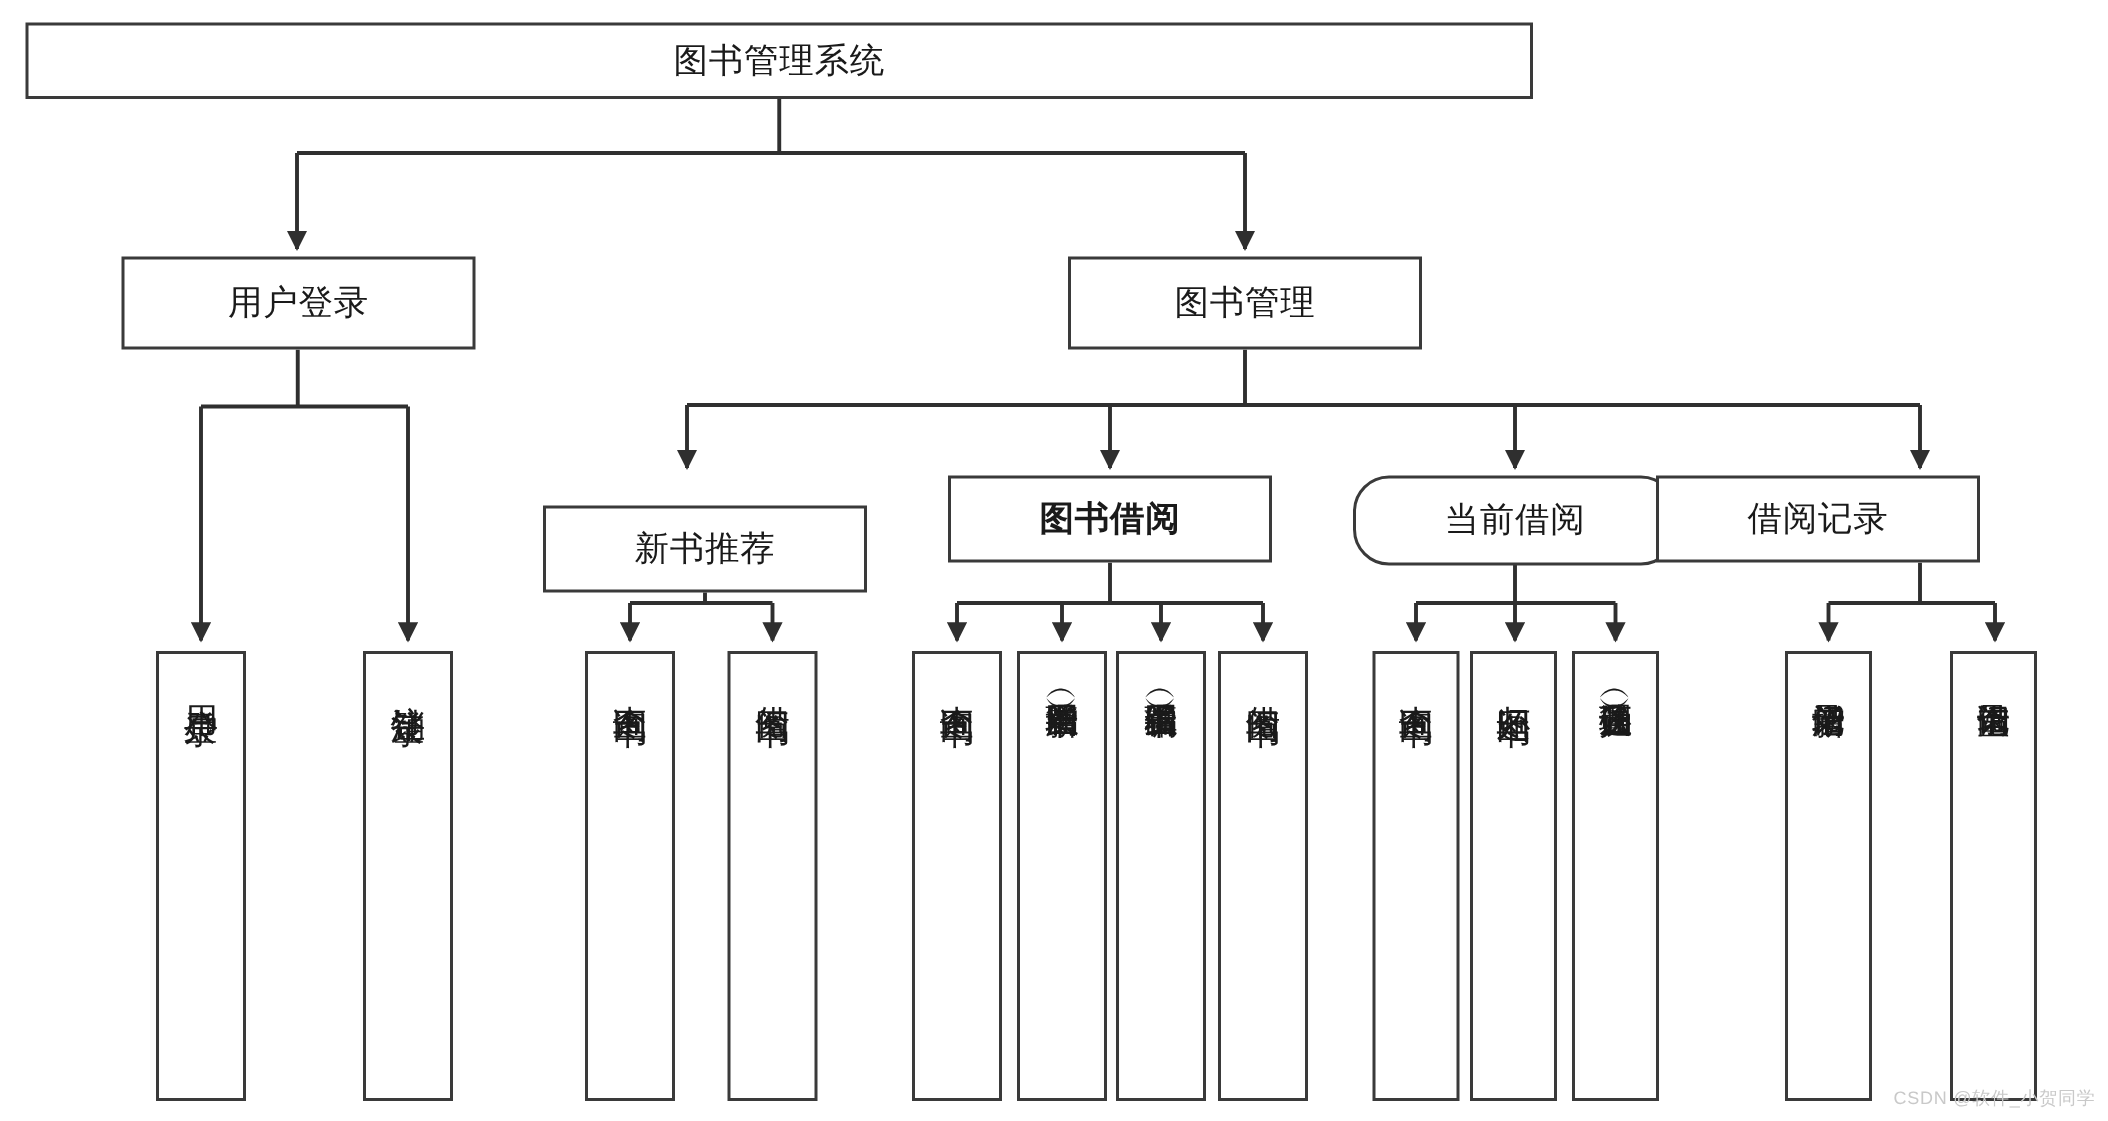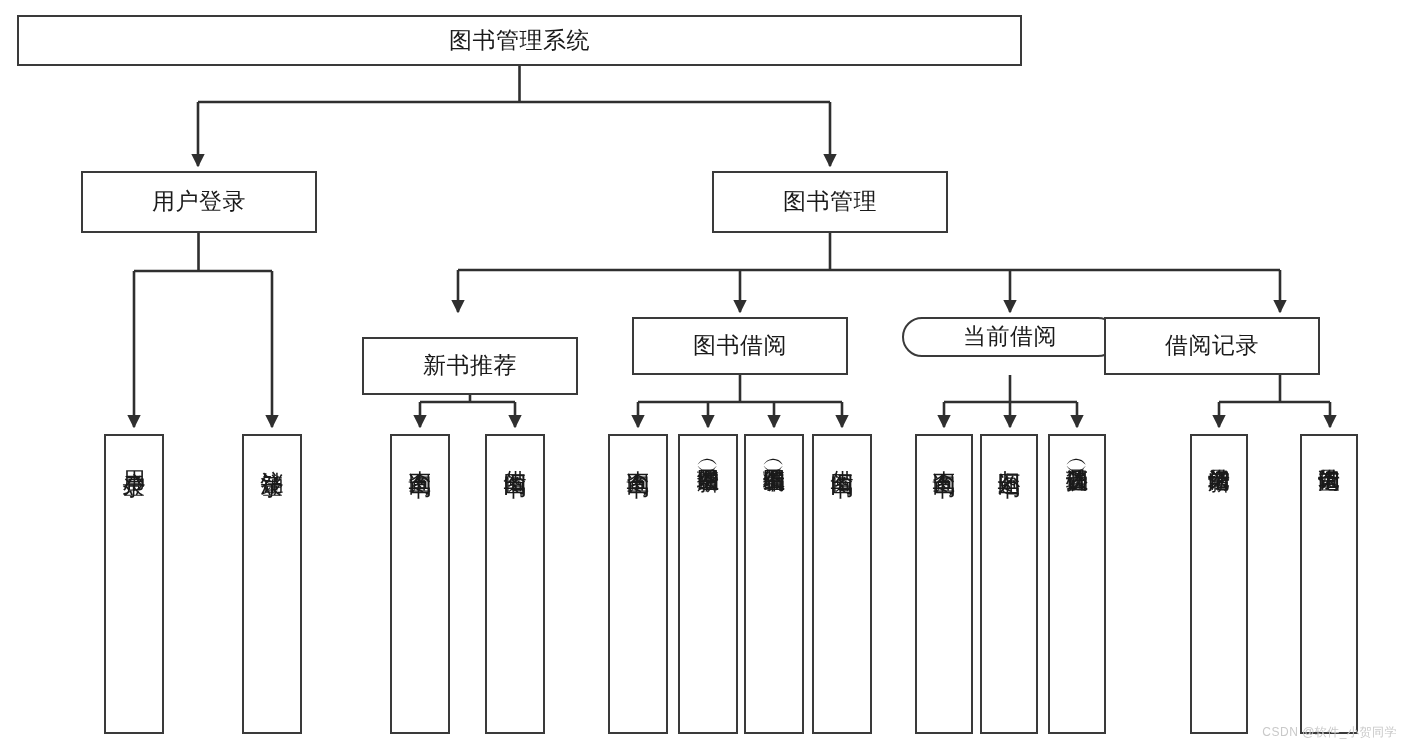--- a/index.html
+++ b/index.html
@@ -137,24 +137,24 @@
   <div class="node horizontal" style="left:81px; top:171px; width:236px; height:62px;">
     <span class="label">用户登录</span>
   </div>
   <div class="node horizontal" style="left:712px; top:171px; width:236px; height:62px;">
     <span class="label">图书管理</span>
   </div>
 
   <div class="node horizontal" style="left:362px; top:317px; width:216px; height:58px;margin-top:20px;">
     <span class="label">新书推荐</span>
   </div>
-  <div class="node horizontal" style="left:632px; top:317px; width:216px; height:58px;">
+  <div class="node horizontal" style="left:632px; top:317px; width:216px; height:58px;font-weight:bold;">
     <span class="label">图书借阅</span>
   </div>
-  <div class="node horizontal" style="left:902px; top:317px; width:216px; height:40px;border-radius:24px;">
+  <div class="node horizontal" style="left:902px; top:317px; width:216px; height:60px;border-radius:24px;">
     <span class="label">当前借阅</span>
   </div>
   <div class="node horizontal" style="left:1104px; top:317px; width:216px; height:58px;font-family:Liberation Serif, serif;">
     <span class="label">借阅记录</span>
   </div>
 
   <div class="node vertical" style="left:104px; top:434px; width:60px; height:300px;">
     <span class="label">用户登录</span>
   </div>
   <div class="node vertical" style="left:242px; top:434px; width:60px; height:300px;">

